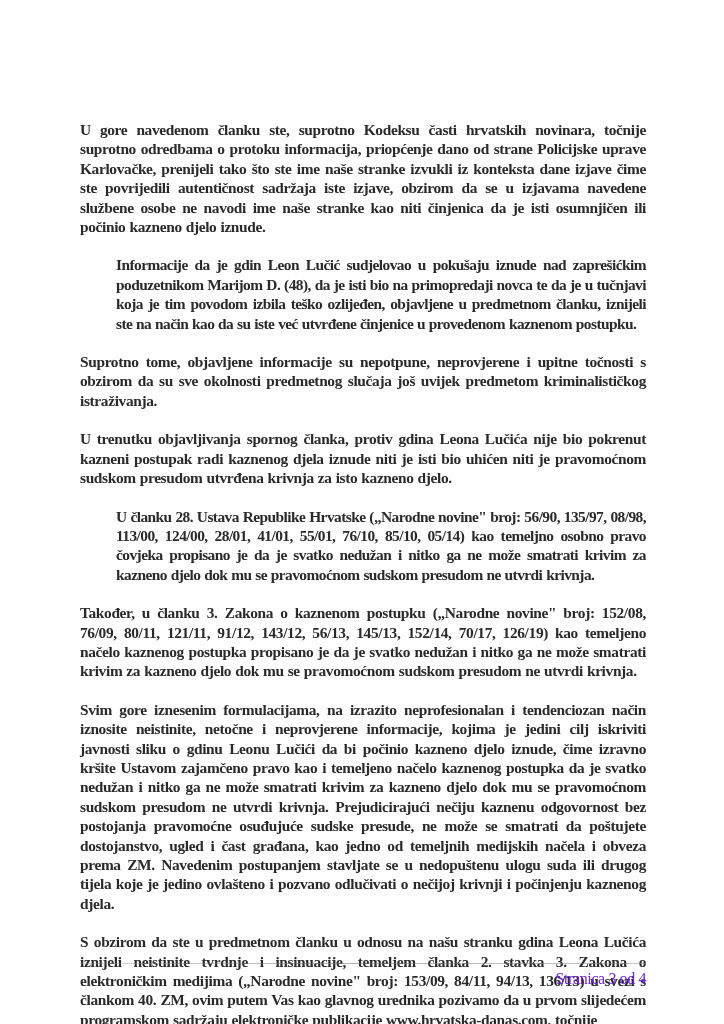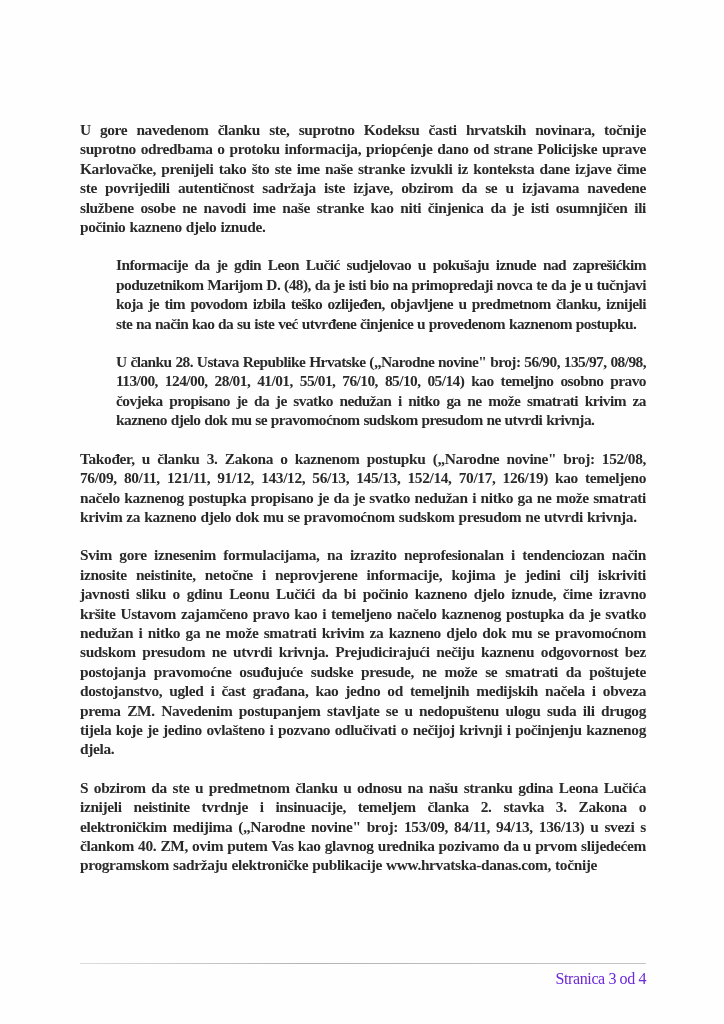--- a/index.html
+++ b/index.html
@@ -61,20 +61,22 @@
       color: #6d28d9;
     }
   </style>
 </head>
 <body>
 
 <div class="page">
   <div class="body-text">
     <p class="para">U gore navedenom članku ste, suprotno Kodeksu časti hrvatskih novinara, točnije suprotno odredbama o protoku informacija, priopćenje dano od strane Policijske uprave Karlovačke, prenijeli tako što ste ime naše stranke izvukli iz konteksta dane izjave čime ste povrijedili autentičnost sadržaja iste izjave, obzirom da se u izjavama navedene službene osobe ne navodi ime naše stranke kao niti činjenica da je isti osumnjičen ili počinio kazneno djelo iznude.</p>
     <p class="para tight">Informacije da je gdin Leon Lučić sudjelovao u pokušaju iznude nad zaprešićkim poduzetnikom Marijom D. (48), da je isti bio na primopredaji novca te da je u tučnjavi koja je tim povodom izbila teško ozlijeđen, objavljene u predmetnom članku, iznijeli ste na način kao da su iste već utvrđene činjenice u provedenom kaznenom postupku.</p>
+    <p class="para">Suprotno tome, objavljene informacije su nepotpune, neprovjerene i upitne točnosti s obzirom da su sve okolnosti predmetnog slučaja još uvijek predmetom kriminalističkog istraživanja.</p>
+    <p class="para">U trenutku objavljivanja spornog članka, protiv gdina Leona Lučića nije bio pokrenut kazneni postupak radi kaznenog djela iznude niti je isti bio uhićen niti je pravomoćnom sudskom presudom utvrđena krivnja za isto kazneno djelo.</p>
     <p class="para tight">U članku 28. Ustava Republike Hrvatske („Narodne novine" broj: 56/90, 135/97, 08/98, 113/00, 124/00, 28/01, 41/01, 55/01, 76/10, 85/10, 05/14) kao temeljno osobno pravo čovjeka propisano je da je svatko nedužan i nitko ga ne može smatrati krivim za kazneno djelo dok mu se pravomoćnom sudskom presudom ne utvrdi krivnja.</p>
     <p class="para">Također, u članku 3. Zakona o kaznenom postupku („Narodne novine" broj: 152/08, 76/09, 80/11, 121/11, 91/12, 143/12, 56/13, 145/13, 152/14, 70/17, 126/19) kao temeljeno načelo kaznenog postupka propisano je da je svatko nedužan i nitko ga ne može smatrati krivim za kazneno djelo dok mu se pravomoćnom sudskom presudom ne utvrdi krivnja.</p>
     <p class="para">Svim gore iznesenim formulacijama, na izrazito neprofesionalan i tendenciozan način iznosite neistinite, netočne i neprovjerene informacije, kojima je jedini cilj iskriviti javnosti sliku o gdinu Leonu Lučići da bi počinio kazneno djelo iznude, čime izravno kršite Ustavom zajamčeno pravo kao i temeljeno načelo kaznenog postupka da je svatko nedužan i nitko ga ne može smatrati krivim za kazneno djelo dok mu se pravomoćnom sudskom presudom ne utvrdi krivnja. Prejudicirajući nečiju kaznenu odgovornost bez postojanja pravomoćne osuđujuće sudske presude, ne može se smatrati da poštujete dostojanstvo, ugled i čast građana, kao jedno od temeljnih medijskih načela i obveza prema ZM. Navedenim postupanjem stavljate se u nedopuštenu ulogu suda ili drugog tijela koje je jedino ovlašteno i pozvano odlučivati o nečijoj krivnji i počinjenju kaznenog djela.</p>
     <p class="para">S obzirom da ste u predmetnom članku u odnosu na našu stranku gdina Leona Lučića iznijeli neistinite tvrdnje i insinuacije, temeljem članka 2. stavka 3. Zakona o elektroničkim medijima („Narodne novine" broj: 153/09, 84/11, 94/13, 136/13) u svezi s člankom 40. ZM, ovim putem Vas kao glavnog urednika pozivamo da u prvom slijedećem programskom sadržaju elektroničke publikacije www.hrvatska-danas.com, točnije</p>
   </div>
 
   <div class="footer-rule"></div>
   <div class="page-number">Stranica 3 od 4</div>
 </div>
 

